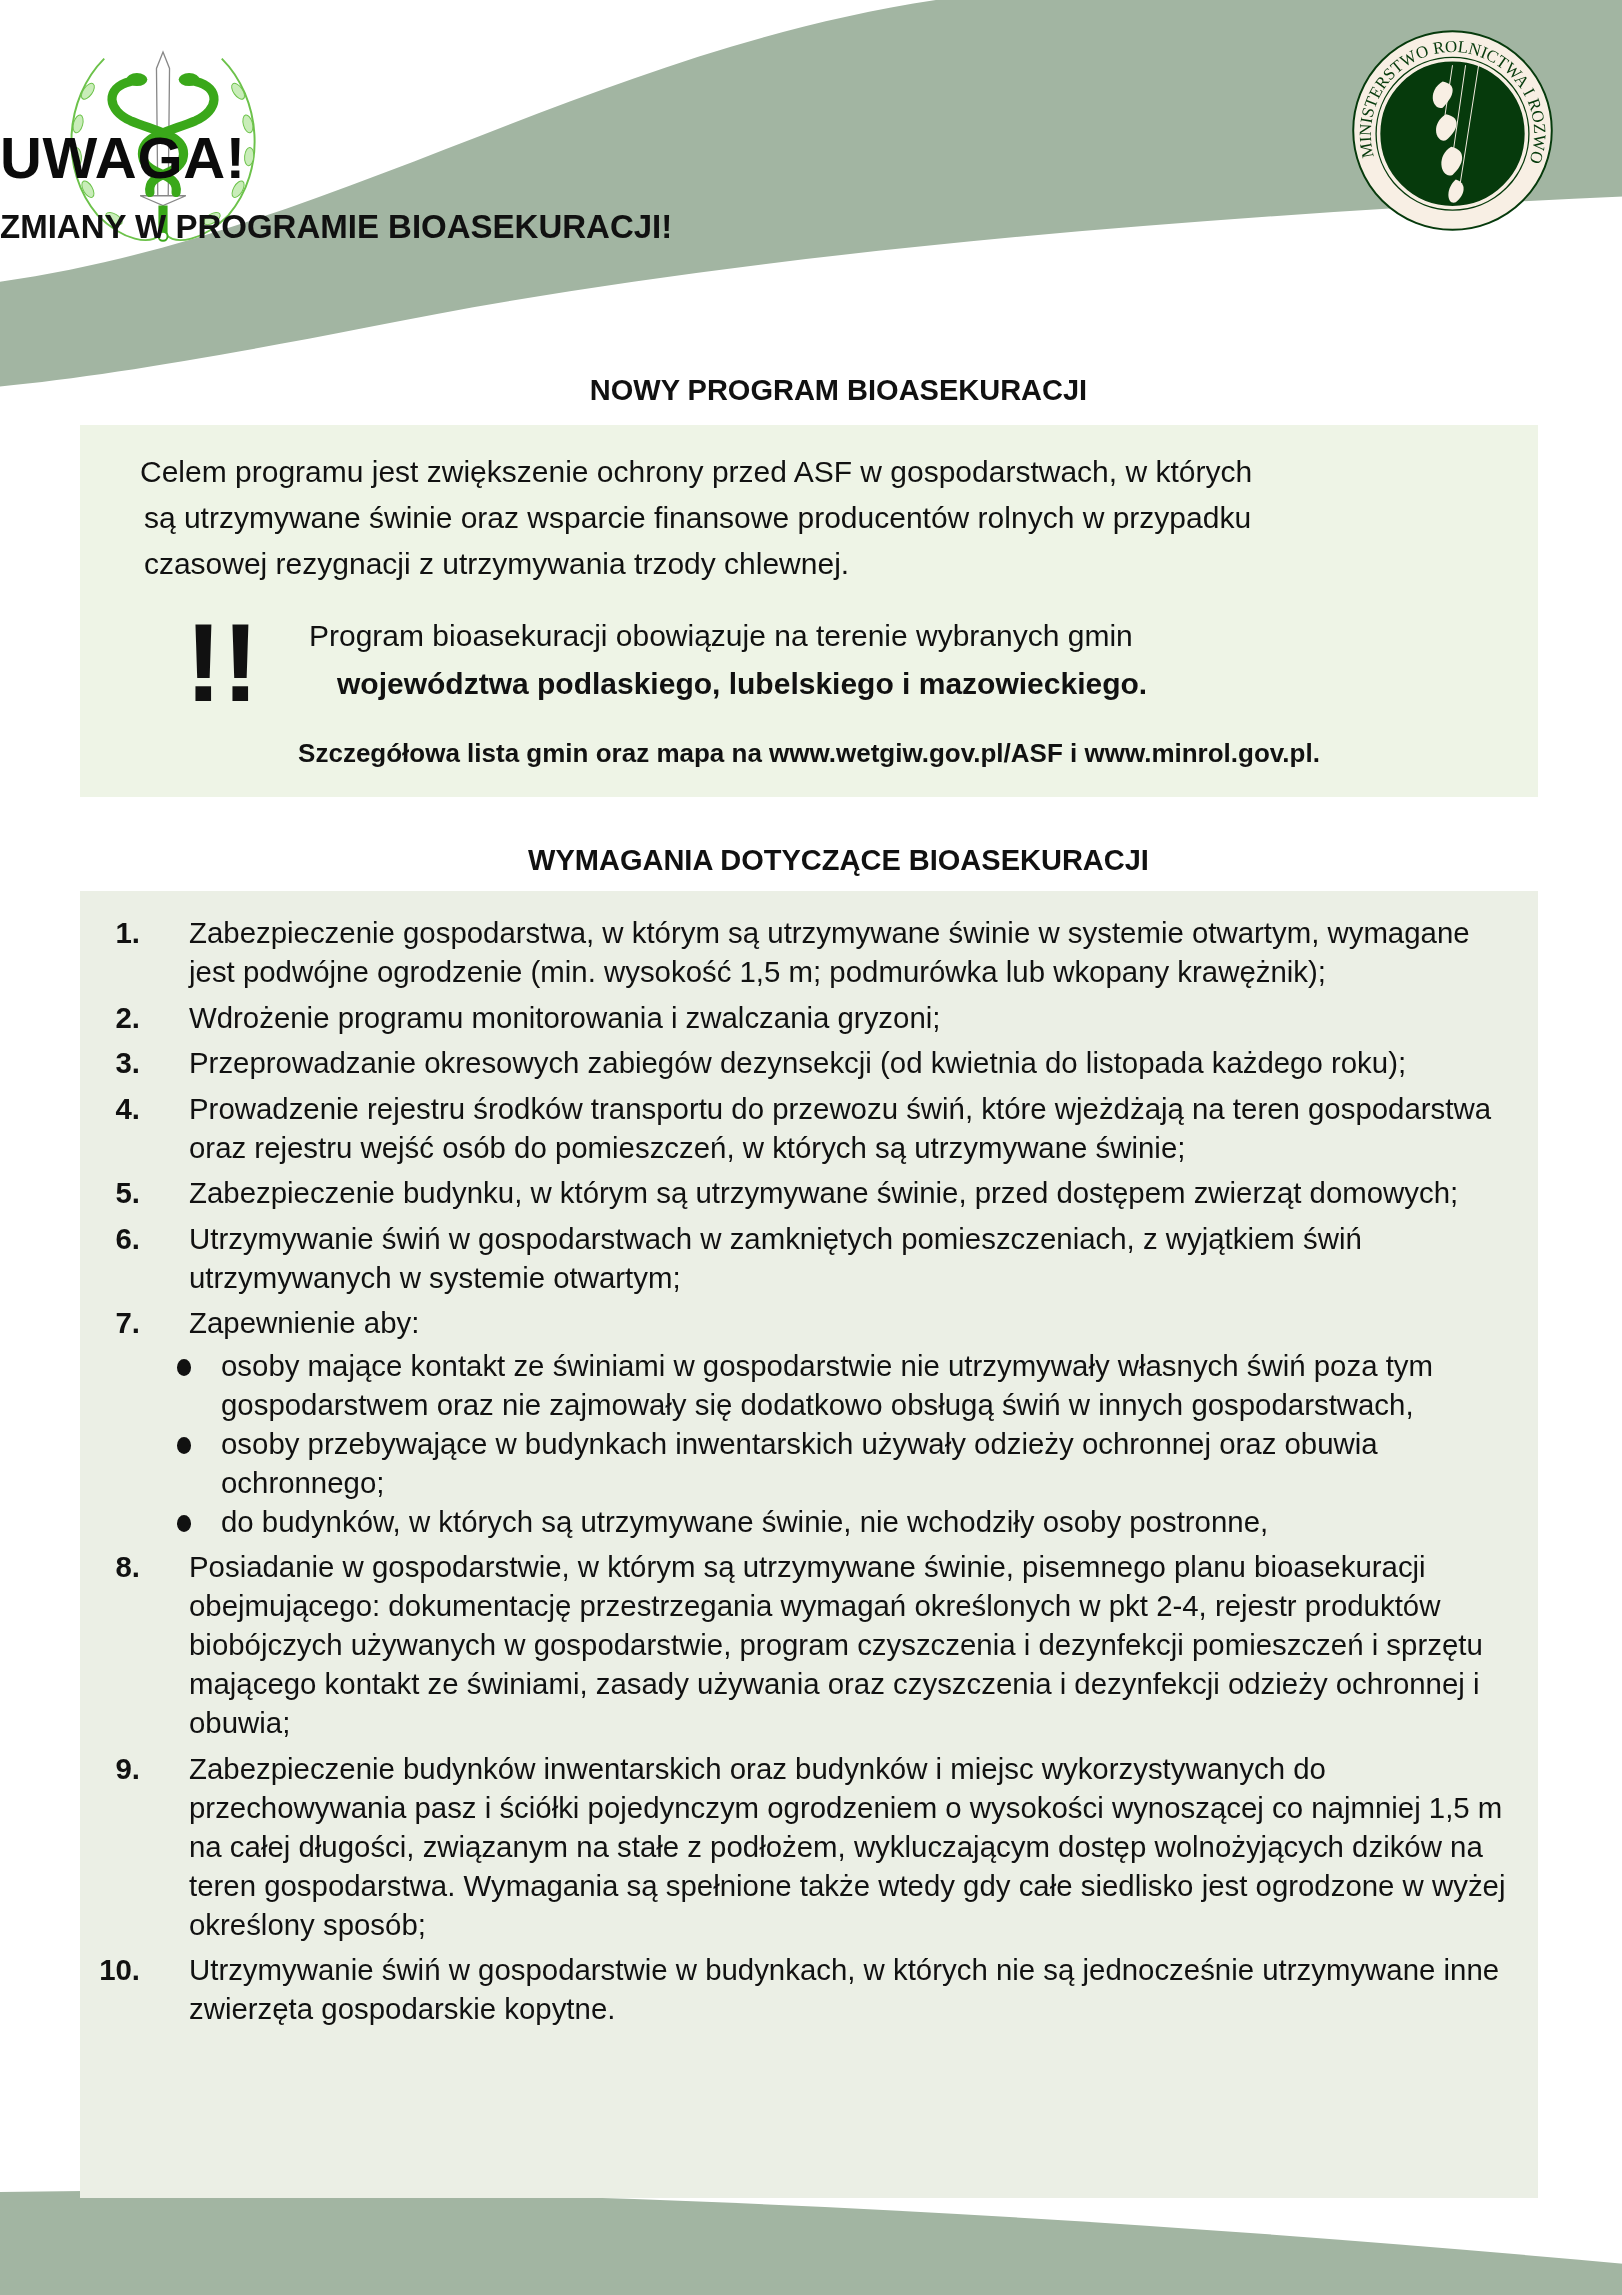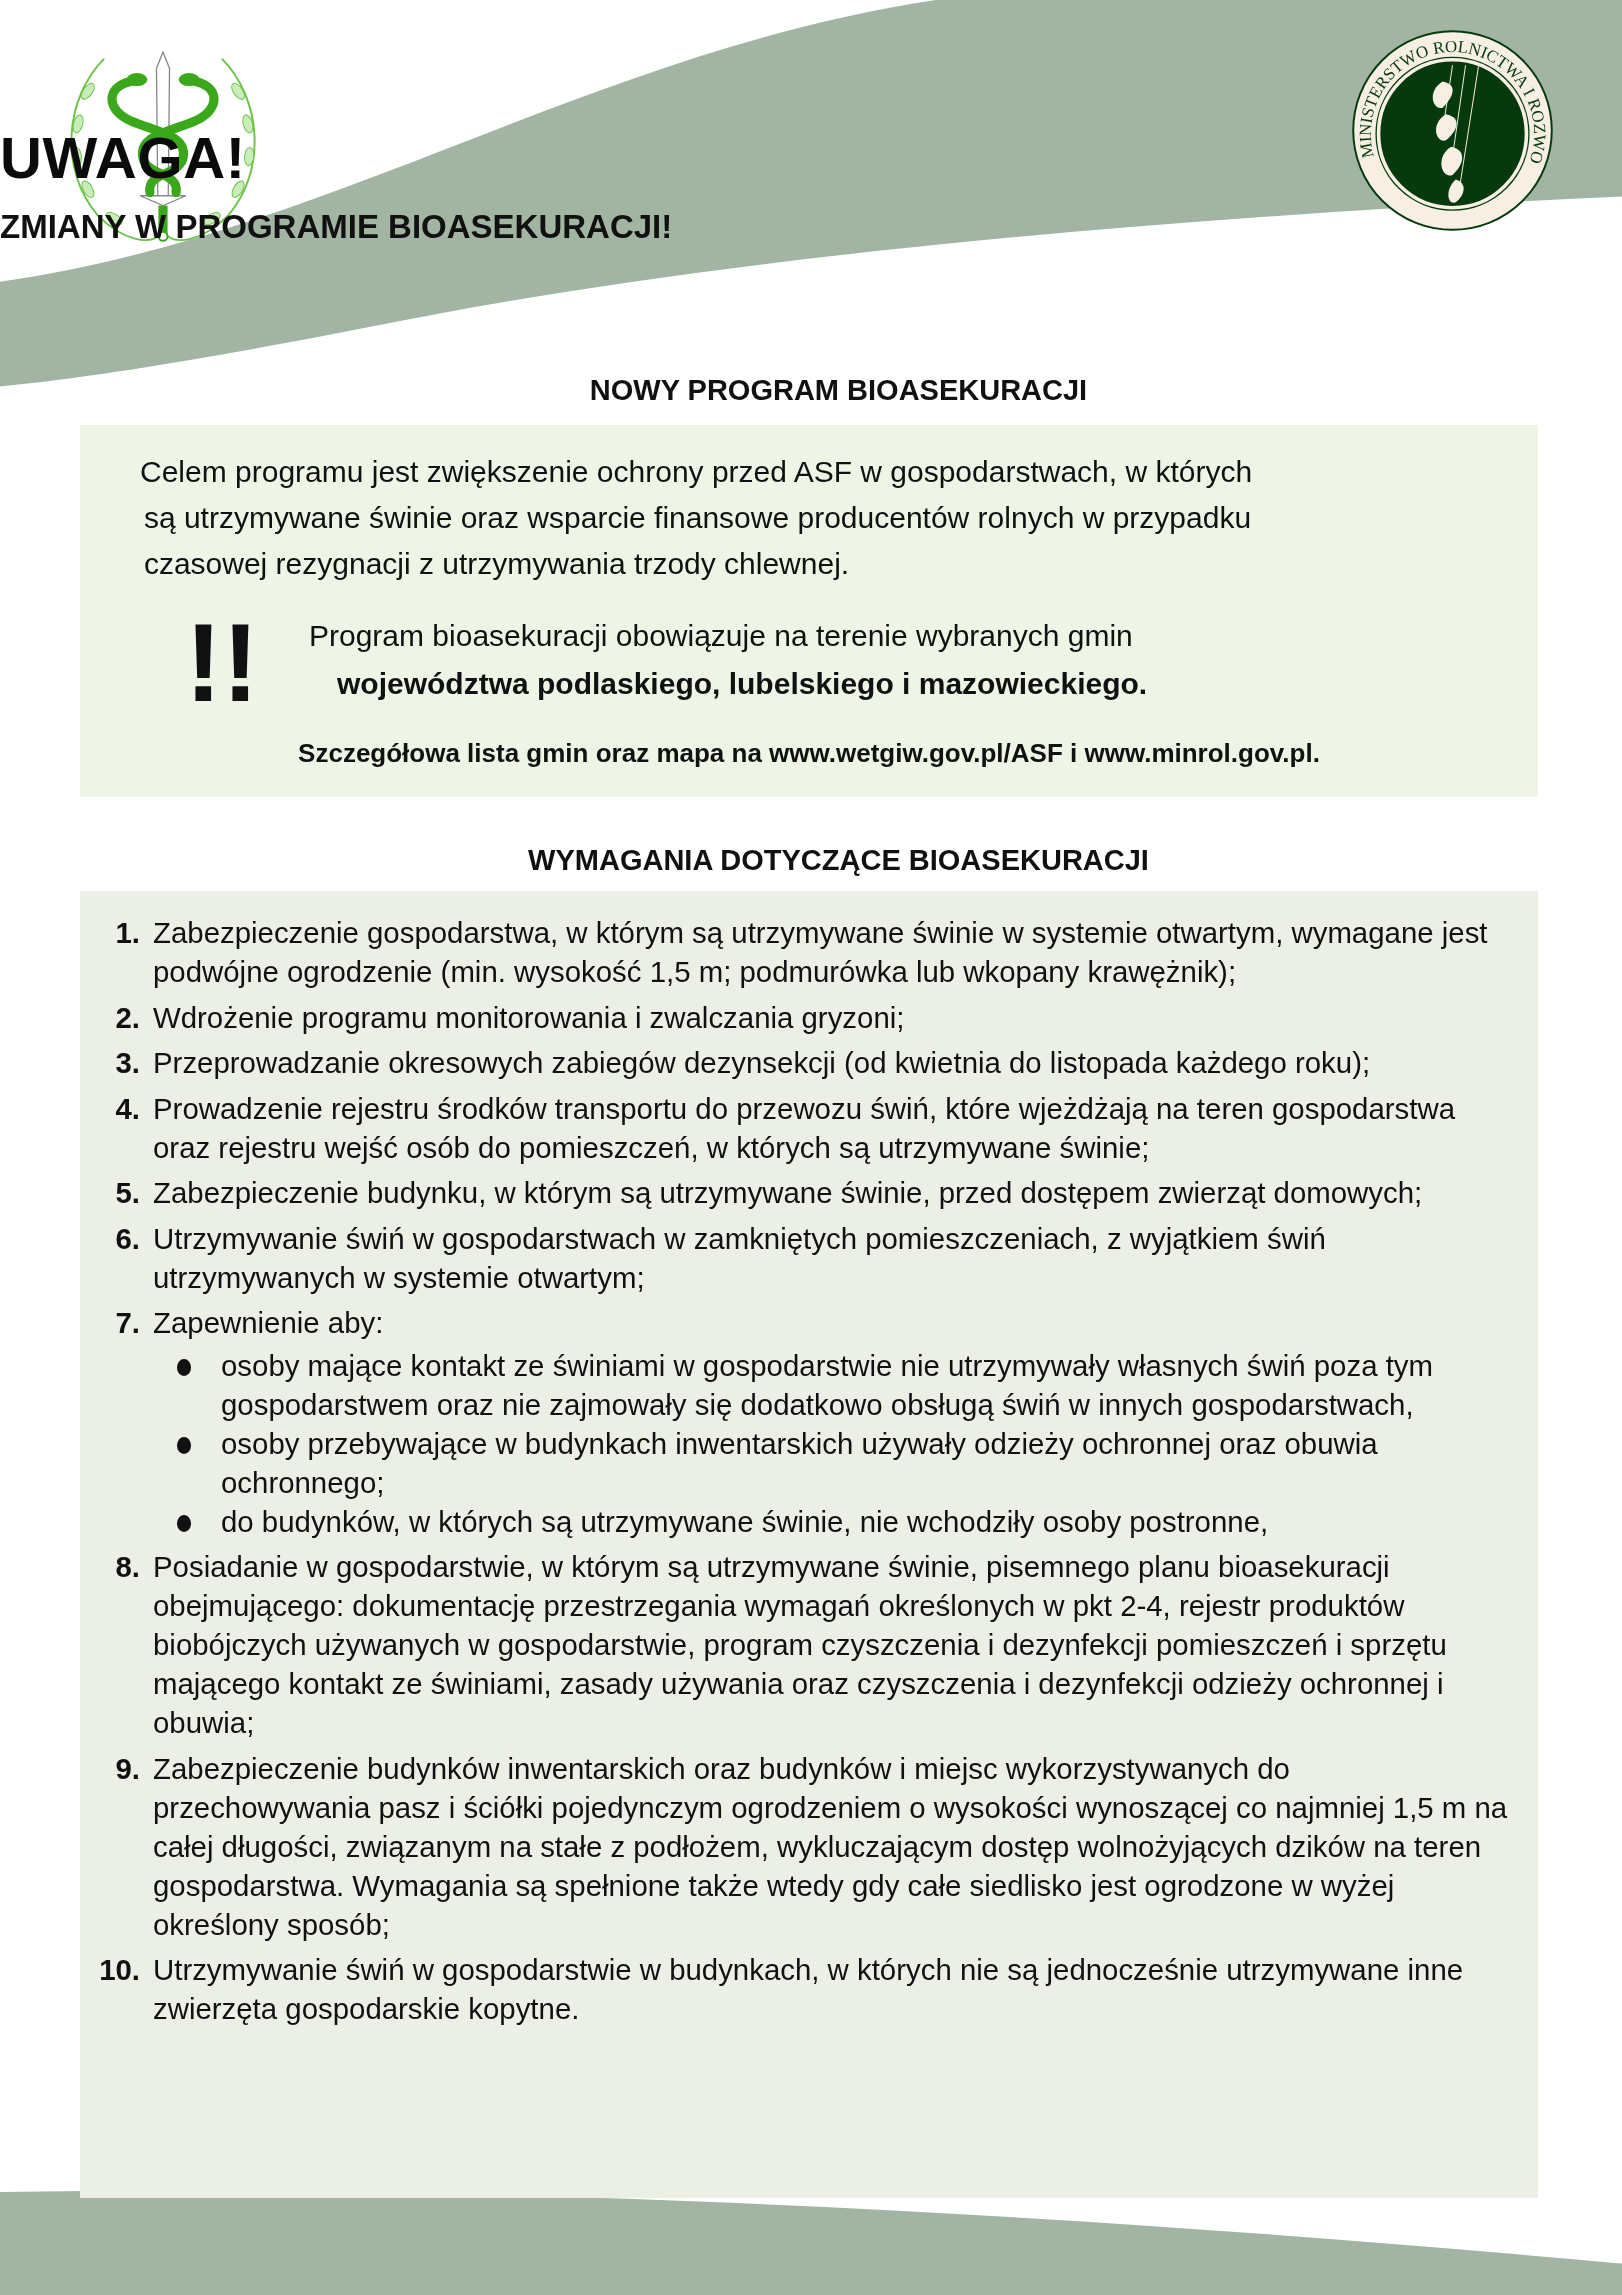--- a/index.html
+++ b/index.html
@@ -37,21 +37,21 @@
     position: absolute; left: 0; top: 313px; width: 1458px; text-align: center;
     font-size: 26px; font-weight: bold;
   }
   .box2 {
     position: absolute; left: 80px; top: 891px; width: 1458px; height: 1307px;
     background: #ebefe5;
   }
   .req-list { position: absolute; left: 0; top: 22px; width: 1458px; font-size: 29.4px; line-height: 39px; }
   .req { position: relative; padding-left: 73px; padding-right: 26px; margin-bottom: 6.5px; }
   .req .num { position: absolute; left: 0; width: 60px; text-align: right; font-weight: bold; }
-  .req .txt { display: block; }
+  .req .txt { display: block; margin-left: 36px; }
   .bullets { margin: 3.9px 0 3.9px 0; padding: 0; list-style: none; }
   .bullets li { position: relative; padding-left: 68px; }
   .bullets li .dot {
     position: absolute; left: 23.6px; top: 13px; width: 14.4px; height: 17px; border-radius: 50%; background: #111;
   }
 </style>
 </head>
 <body>
 
 <svg class="swoosh-top" viewBox="0 0 2480 600" preserveAspectRatio="none">

